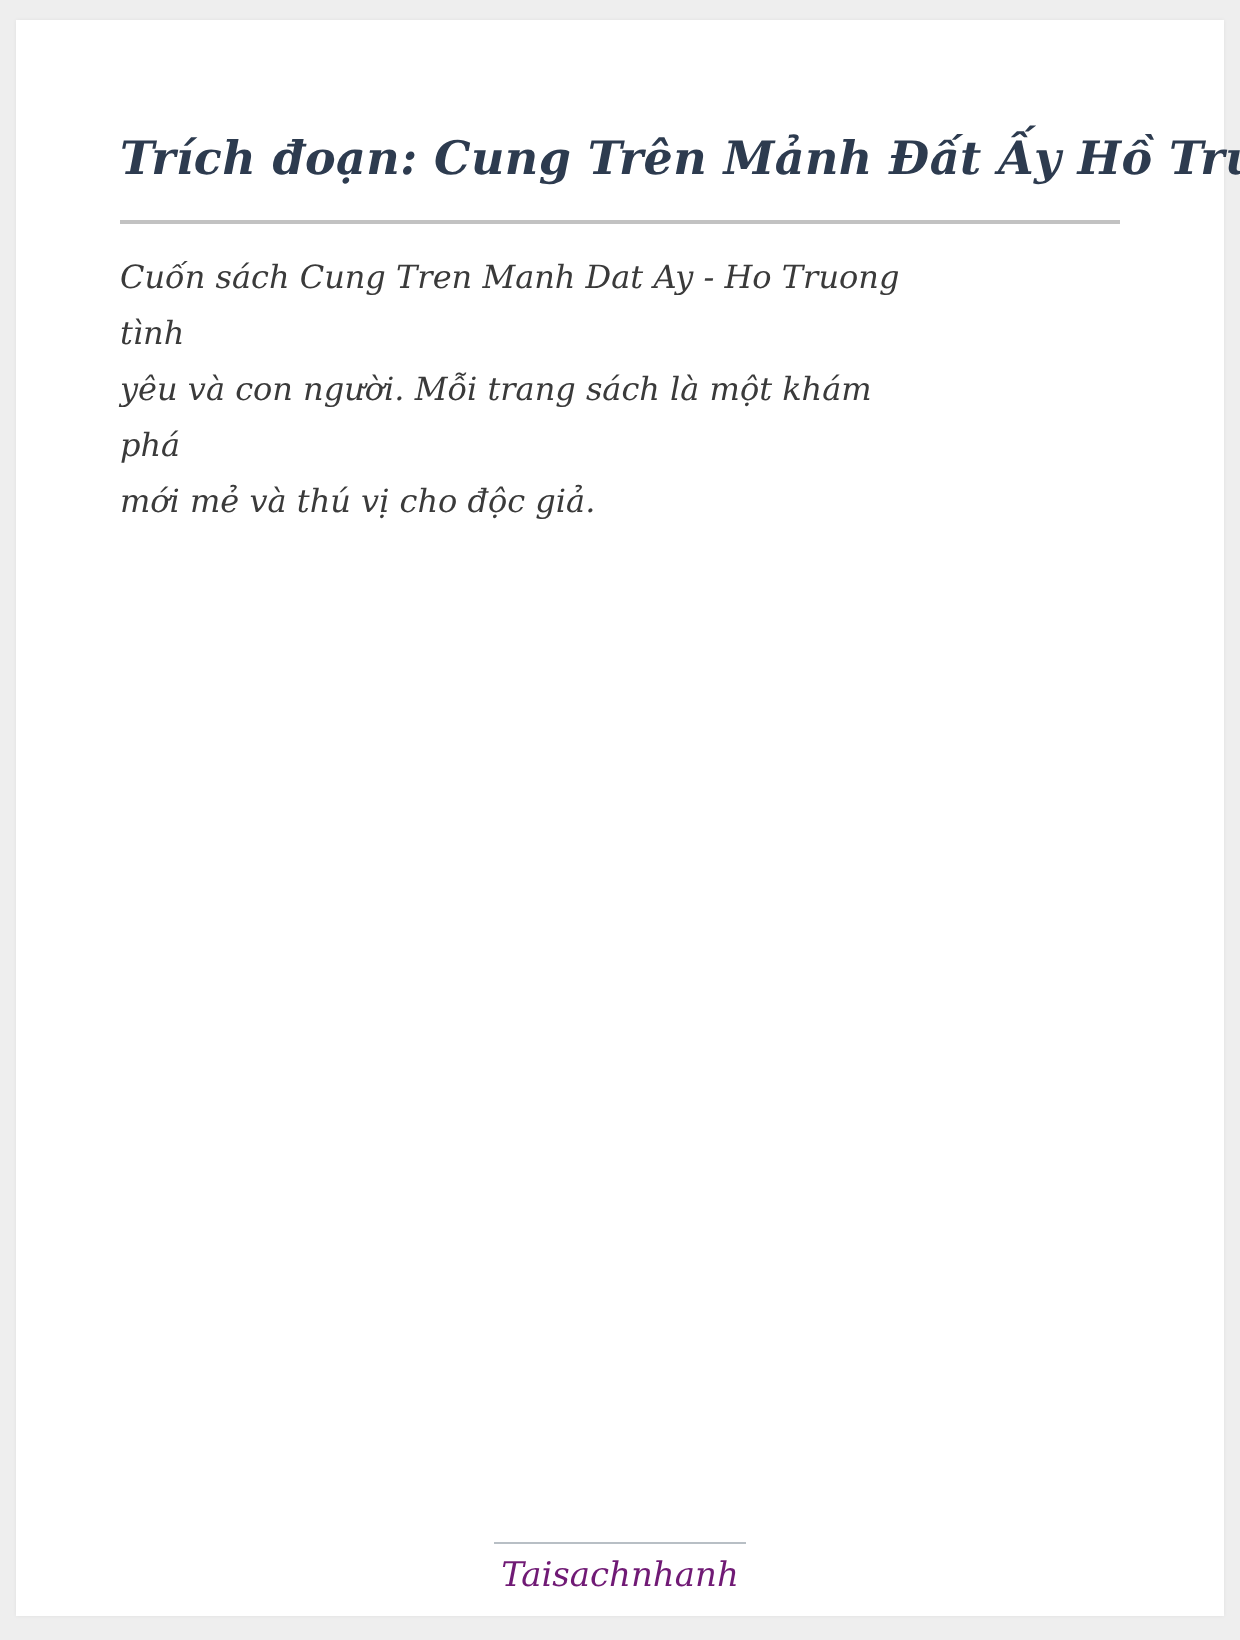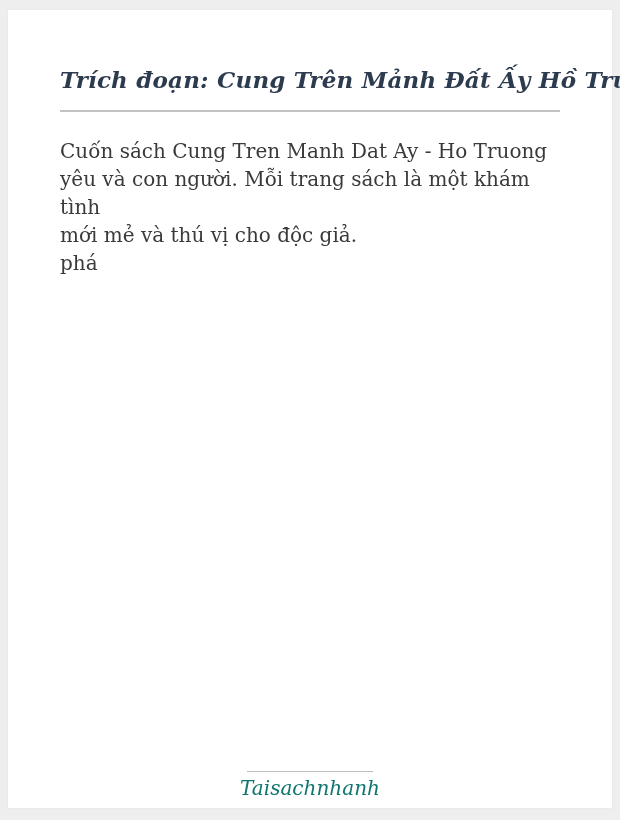--- a/index.html
+++ b/index.html
@@ -38,22 +38,23 @@
     letter-spacing: 0.2px;
     white-space: nowrap;
   }
   .title-rule {
     border: none;
     border-top: 2px solid #c2c2c2;
     margin: 15px 0 0 0;
     height: 0;
   }
   .excerpt {
-    margin-top: 25px;
-    font-size: 20px;
+    margin-top: 13px;
+    font-style: italic;
+    font-size: 16px;
     line-height: 28px;
     color: #3a3a3a;
   }
   .excerpt-line {
     min-height: 28px;
   }
   .page-footer {
     position: absolute;
     left: 0;
     right: 0;
@@ -62,41 +63,41 @@
   }
   .footer-rule {
     border: none;
     border-top: 1px solid #b8bfc5;
     width: 126px;
     margin: 0 auto 5px auto;
     height: 0;
   }
   .footer-text {
     font-style: italic;
-    font-size: 20px;
+    font-size: 17px;
     line-height: 22px;
-    color: #0f766e;
+    color: #701a75;
   }
 </style>
 </head>
 <body>
 
 <div class="page">
   <div class="content">
 
     <h1 class="page-title">Trích đoạn: Cung Trên Mảnh Đất Ấy Hồ Trường An</h1>
 
     <hr class="title-rule">
 
     <div class="excerpt">
       <div class="excerpt-line">Cuốn sách Cung Tren Manh Dat Ay - Ho Truong</div>
+      <div class="excerpt-line">tình</div>
       <div class="excerpt-line">yêu và con người. Mỗi trang sách là một khám</div>
-      <div class="excerpt-line">tình</div>
+      <div class="excerpt-line">phá</div>
       <div class="excerpt-line">mới mẻ và thú vị cho độc giả.</div>
-      <div class="excerpt-line">phá</div>
     </div>
 
   </div>
 
   <div class="page-footer">
     <hr class="footer-rule">
     <div class="footer-text">Taisachnhanh</div>
   </div>
 </div>
 

